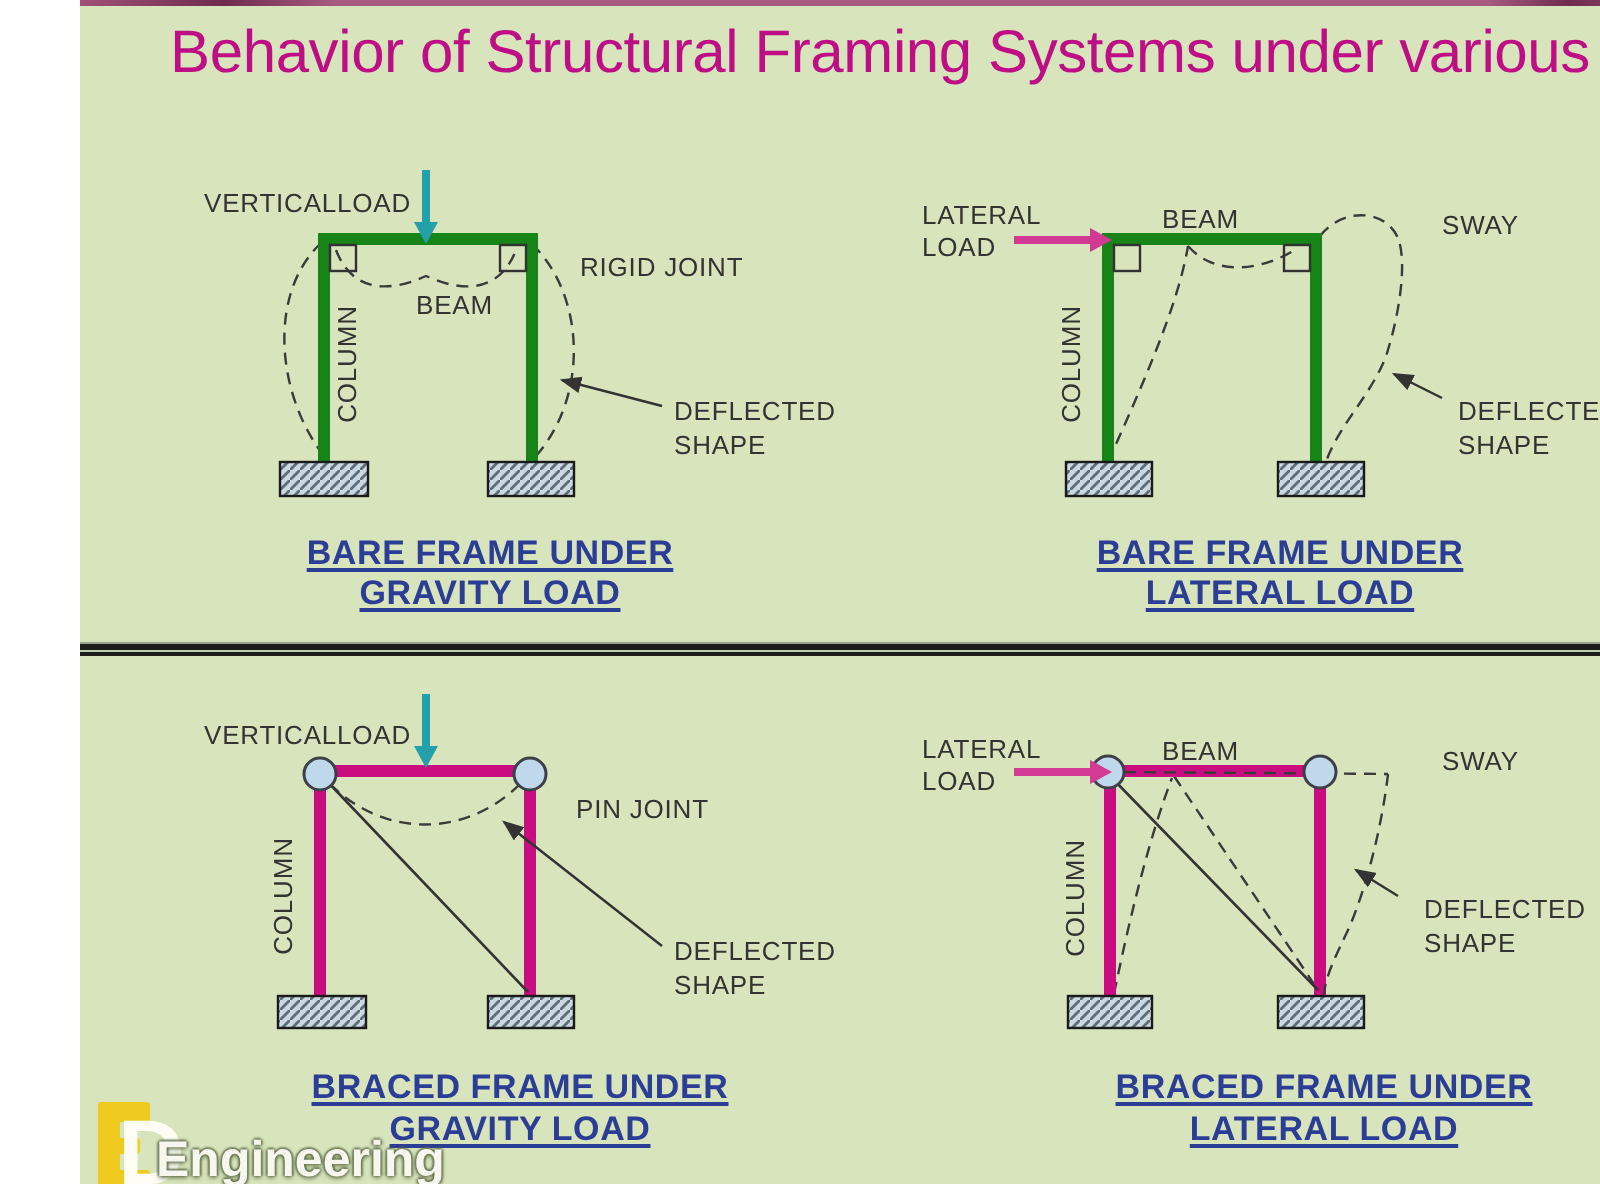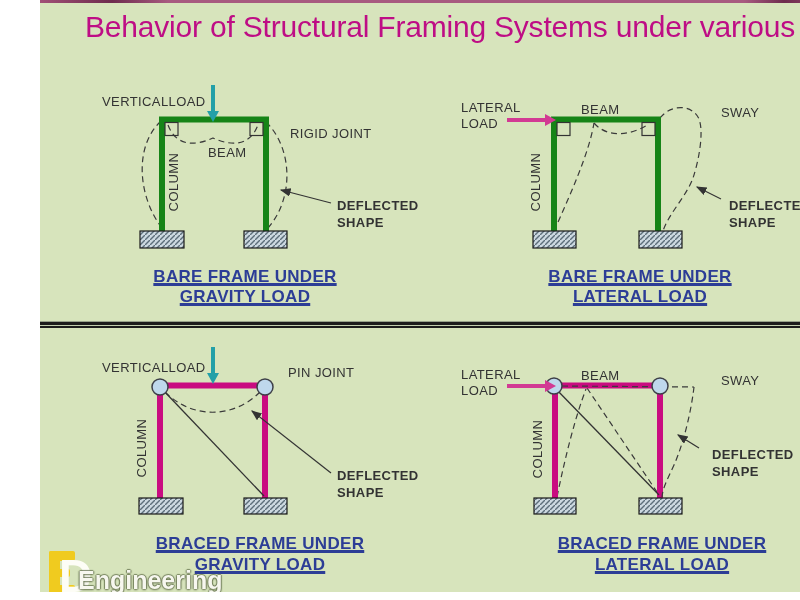--- a/index.html
+++ b/index.html
@@ -12,23 +12,23 @@
   .top-strip{position:absolute;top:0;left:0;width:800px;height:3px;
     background:linear-gradient(90deg,#a14f76,#6e2c4e 9%,#a85a80 16%,#a85a80 88%,#6e2c4e 93%,#a14f76);}
   .title{position:absolute;top:9px;left:0;width:800px;text-align:center;
     color:#be0d85;font-size:30px;line-height:35px;font-weight:400;letter-spacing:-0.2px;}
   .divider{position:absolute;left:0;top:321px;width:800px;height:8px;
     background:linear-gradient(#99a38c 0 1px,#1d1d1d 1px 4px,#c2cfae 4px 5px,#1d1d1d 5px 7px,transparent 7px);}
   .panel{position:absolute;}
   .panel svg{position:absolute;left:0;top:0;}
   .lbl{position:absolute;font-size:13px;color:#333;letter-spacing:0.4px;white-space:nowrap;line-height:16px;}
   .col-lbl{transform:translate(-50%,-50%) rotate(-90deg);}
-  .defl{line-height:17px;font-weight:bold;}
+  .defl{line-height:17px;}
   .caption{position:absolute;transform:translateX(-50%);text-align:center;
-    color:#2c3d96;font-weight:bold;font-size:17px;line-height:20px;letter-spacing:0.3px;white-space:nowrap;text-decoration:underline;}
+    color:#2c3d96;font-weight:bold;font-size:17px;line-height:20px;letter-spacing:0.3px;white-space:nowrap;}
   .caption .u{text-decoration:underline;text-decoration-thickness:1.5px;text-underline-offset:2px;}
   .caption.btm{line-height:21px;}
   .wm-site{position:absolute;left:93px;top:553px;font-size:16px;font-weight:bold;
     color:rgba(255,255,255,0.72);letter-spacing:0.3px;z-index:5;}
   .wm-brand{position:absolute;left:38px;top:566px;font-size:25px;font-weight:bold;color:#f7f7ef;z-index:5;
     text-shadow:0 1px 2px rgba(96,110,72,0.9),1px 0 1px rgba(96,110,72,0.7),-1px 0 1px rgba(96,110,72,0.7),0 -1px 1px rgba(96,110,72,0.7);}
   .logo-svg{position:absolute;left:6px;top:548px;z-index:5;}
 </style>
 </head>
 <body>
@@ -133,21 +133,21 @@
       <line x1="82" y1="44" x2="184" y2="151" stroke="#333" stroke-width="1.3"></line>
       <circle cx="80" cy="42" r="8" fill="#bfd8ec" stroke="#3e4048" stroke-width="1.5"></circle>
       <circle cx="185" cy="42" r="8" fill="#bfd8ec" stroke="#3e4048" stroke-width="1.5"></circle>
       <rect x="59" y="153" width="44" height="16" fill="url(#hatchBL)" stroke="#1a1a1a" stroke-width="1.2"></rect>
       <rect x="164" y="153" width="43" height="16" fill="url(#hatchBL)" stroke="#1a1a1a" stroke-width="1.2"></rect>
       <line x1="133" y1="2" x2="133" y2="29" stroke="#23a0a8" stroke-width="4"></line>
       <polygon points="127,28 139,28 133,39" fill="#23a0a8"></polygon>
       <path d="M251,128 L172,66" fill="none" stroke="#333" stroke-width="1.2" marker-end="url(#arrBL)"></path>
     </svg>
     <span class="lbl" style="left:22px;top:15px;">VERTICALLOAD</span>
-    <span class="lbl" style="left:208px;top:20px;">PIN JOINT</span>
+    <span class="lbl" style="left:208px;top:52px;">PIN JOINT</span>
     <span class="lbl col-lbl" style="left:62px;top:103px;">COLUMN</span>
     <div class="lbl defl" style="left:257px;top:122px;">
       <div>DEFLECTED</div>
       <div>SHAPE</div>
     </div>
     <div class="caption btm" style="left:180px;top:188px;">
       <div class="u">BRACED FRAME UNDER</div>
       <div class="u">GRAVITY LOAD</div>
     </div>
   </div>

